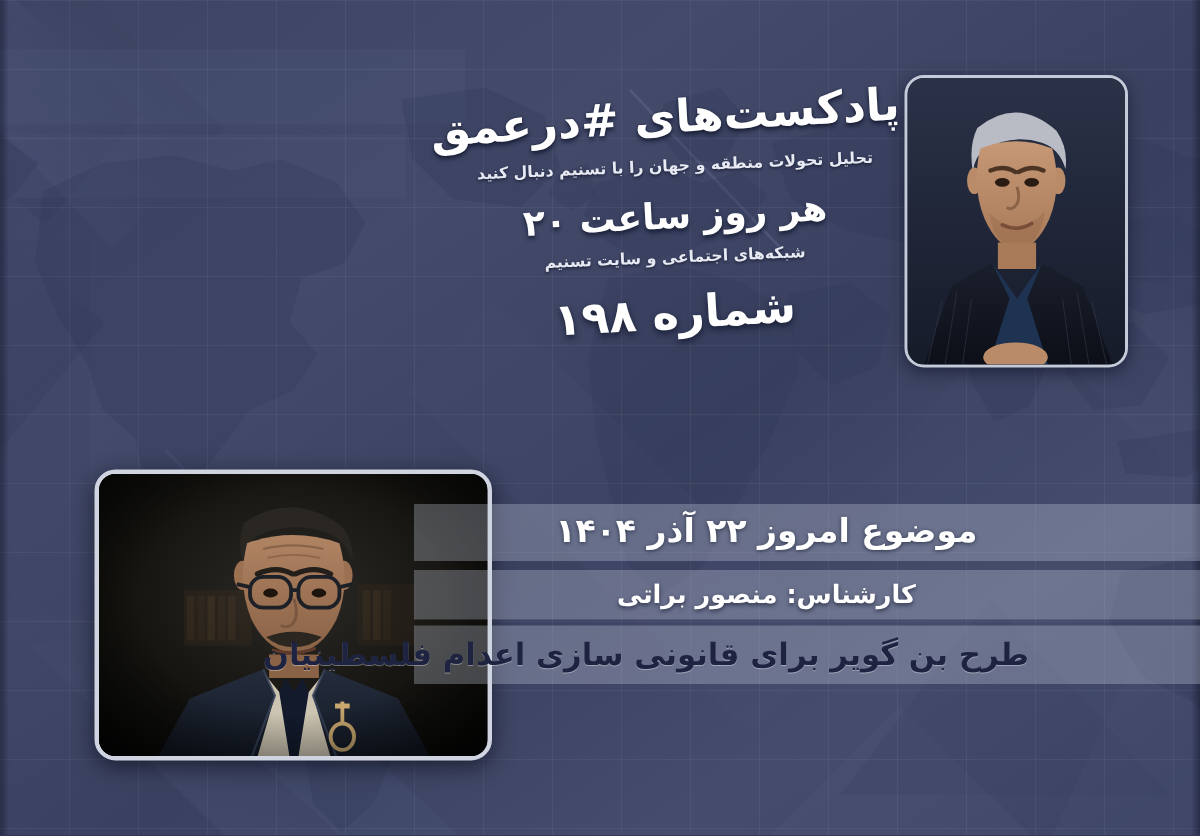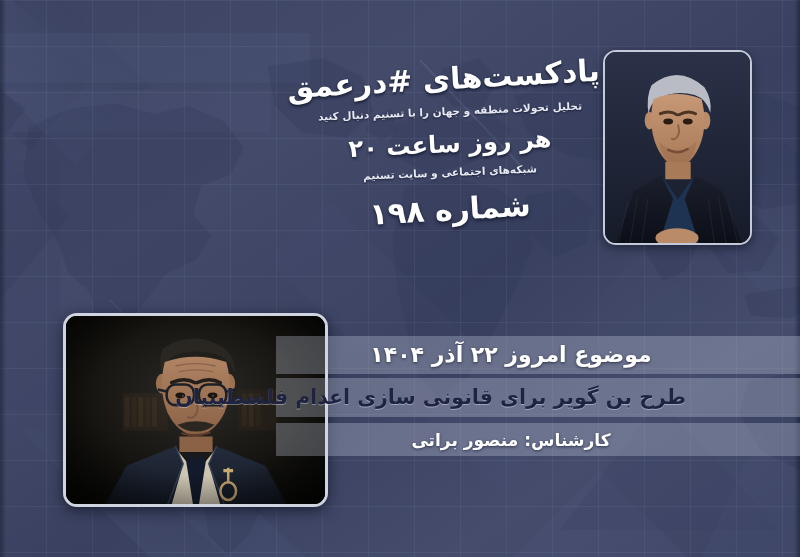--- a/index.html
+++ b/index.html
@@ -444,21 +444,21 @@
     <div class="brand-sub">تحلیل تحولات منطقه و جهان را با تسنیم دنبال کنید</div>
     <div class="schedule">هر روز ساعت ۲۰</div>
     <div class="channels">شبکه‌های اجتماعی و سایت تسنیم</div>
     <div class="episode">شماره ۱۹۸</div>
   </div>
 
   <div class="bottom-block">
     <div class="band band-strip topic-date">
       <span>موضوع امروز ۲۲ آذر ۱۴۰۴</span>
     </div>
+    <div class="band band-strip expert">
+      <span>کارشناس: منصور براتی</span>
+    </div>
     <div class="band band-strip headline">
       <span>طرح بن گویر برای قانونی سازی اعدام فلسطینیان</span>
     </div>
-    <div class="band band-strip expert">
-      <span>کارشناس: منصور براتی</span>
-    </div>
   </div>
 
 </div>
 
 </body></html>

